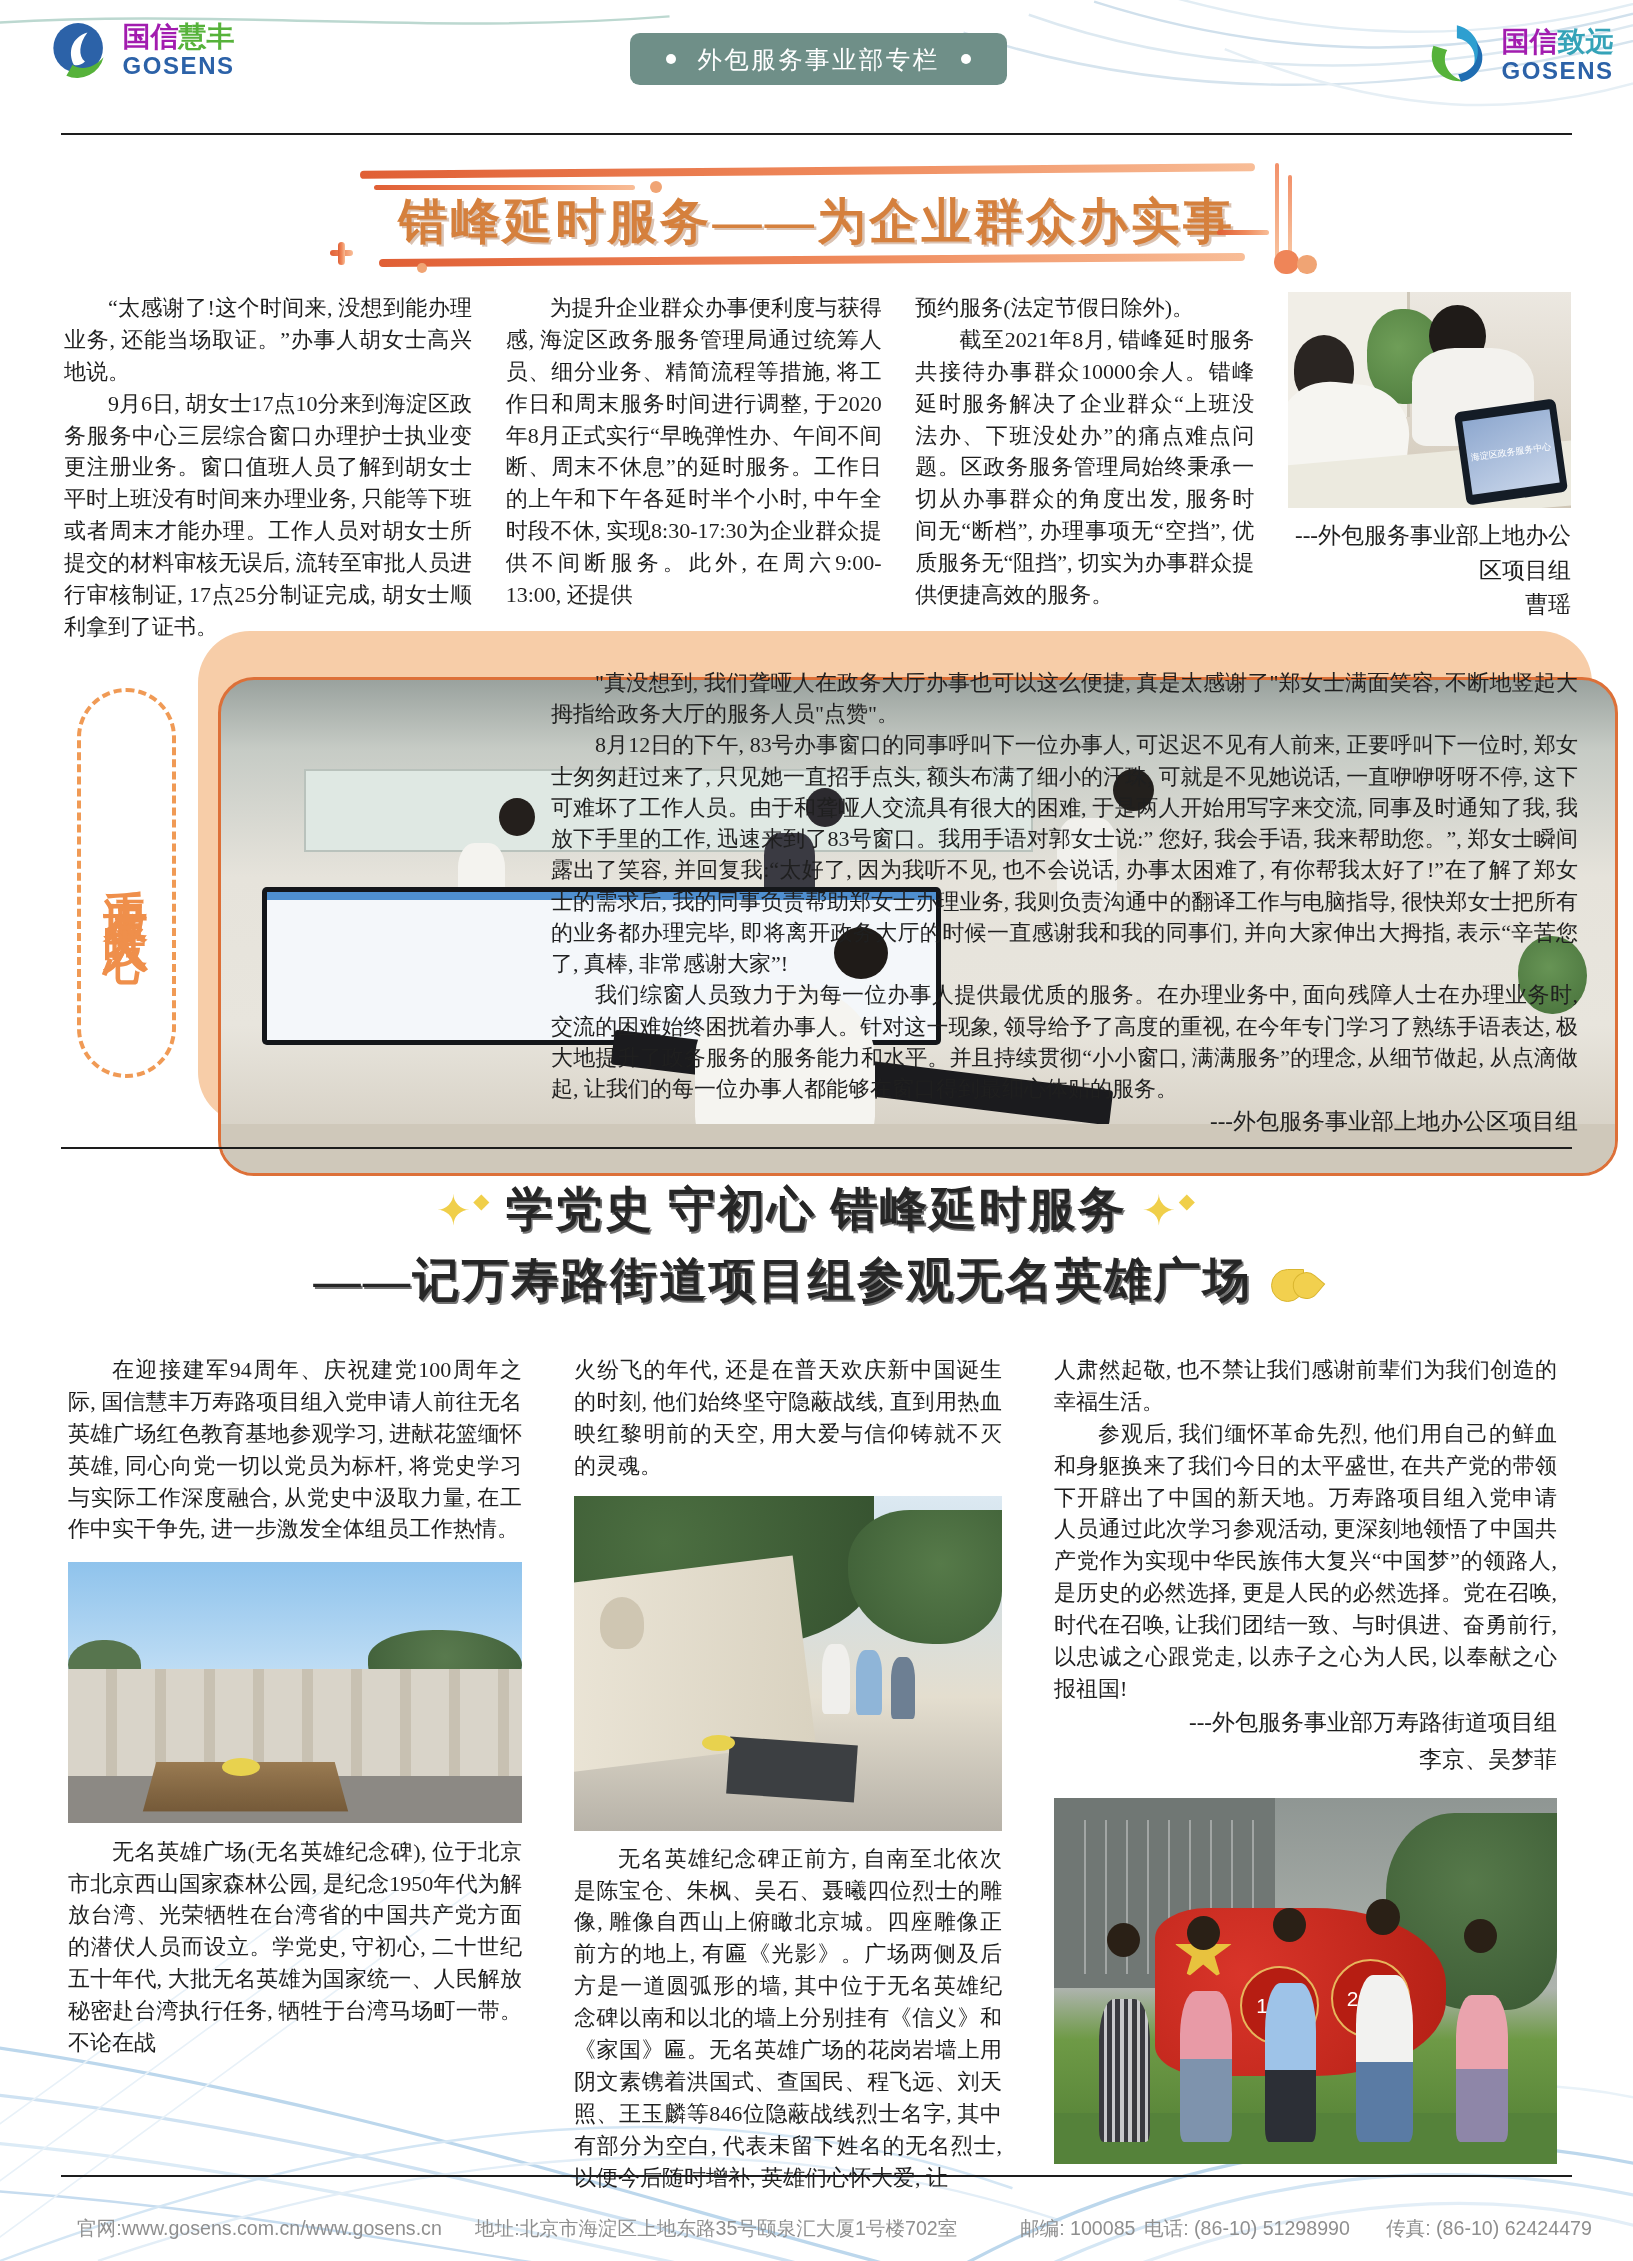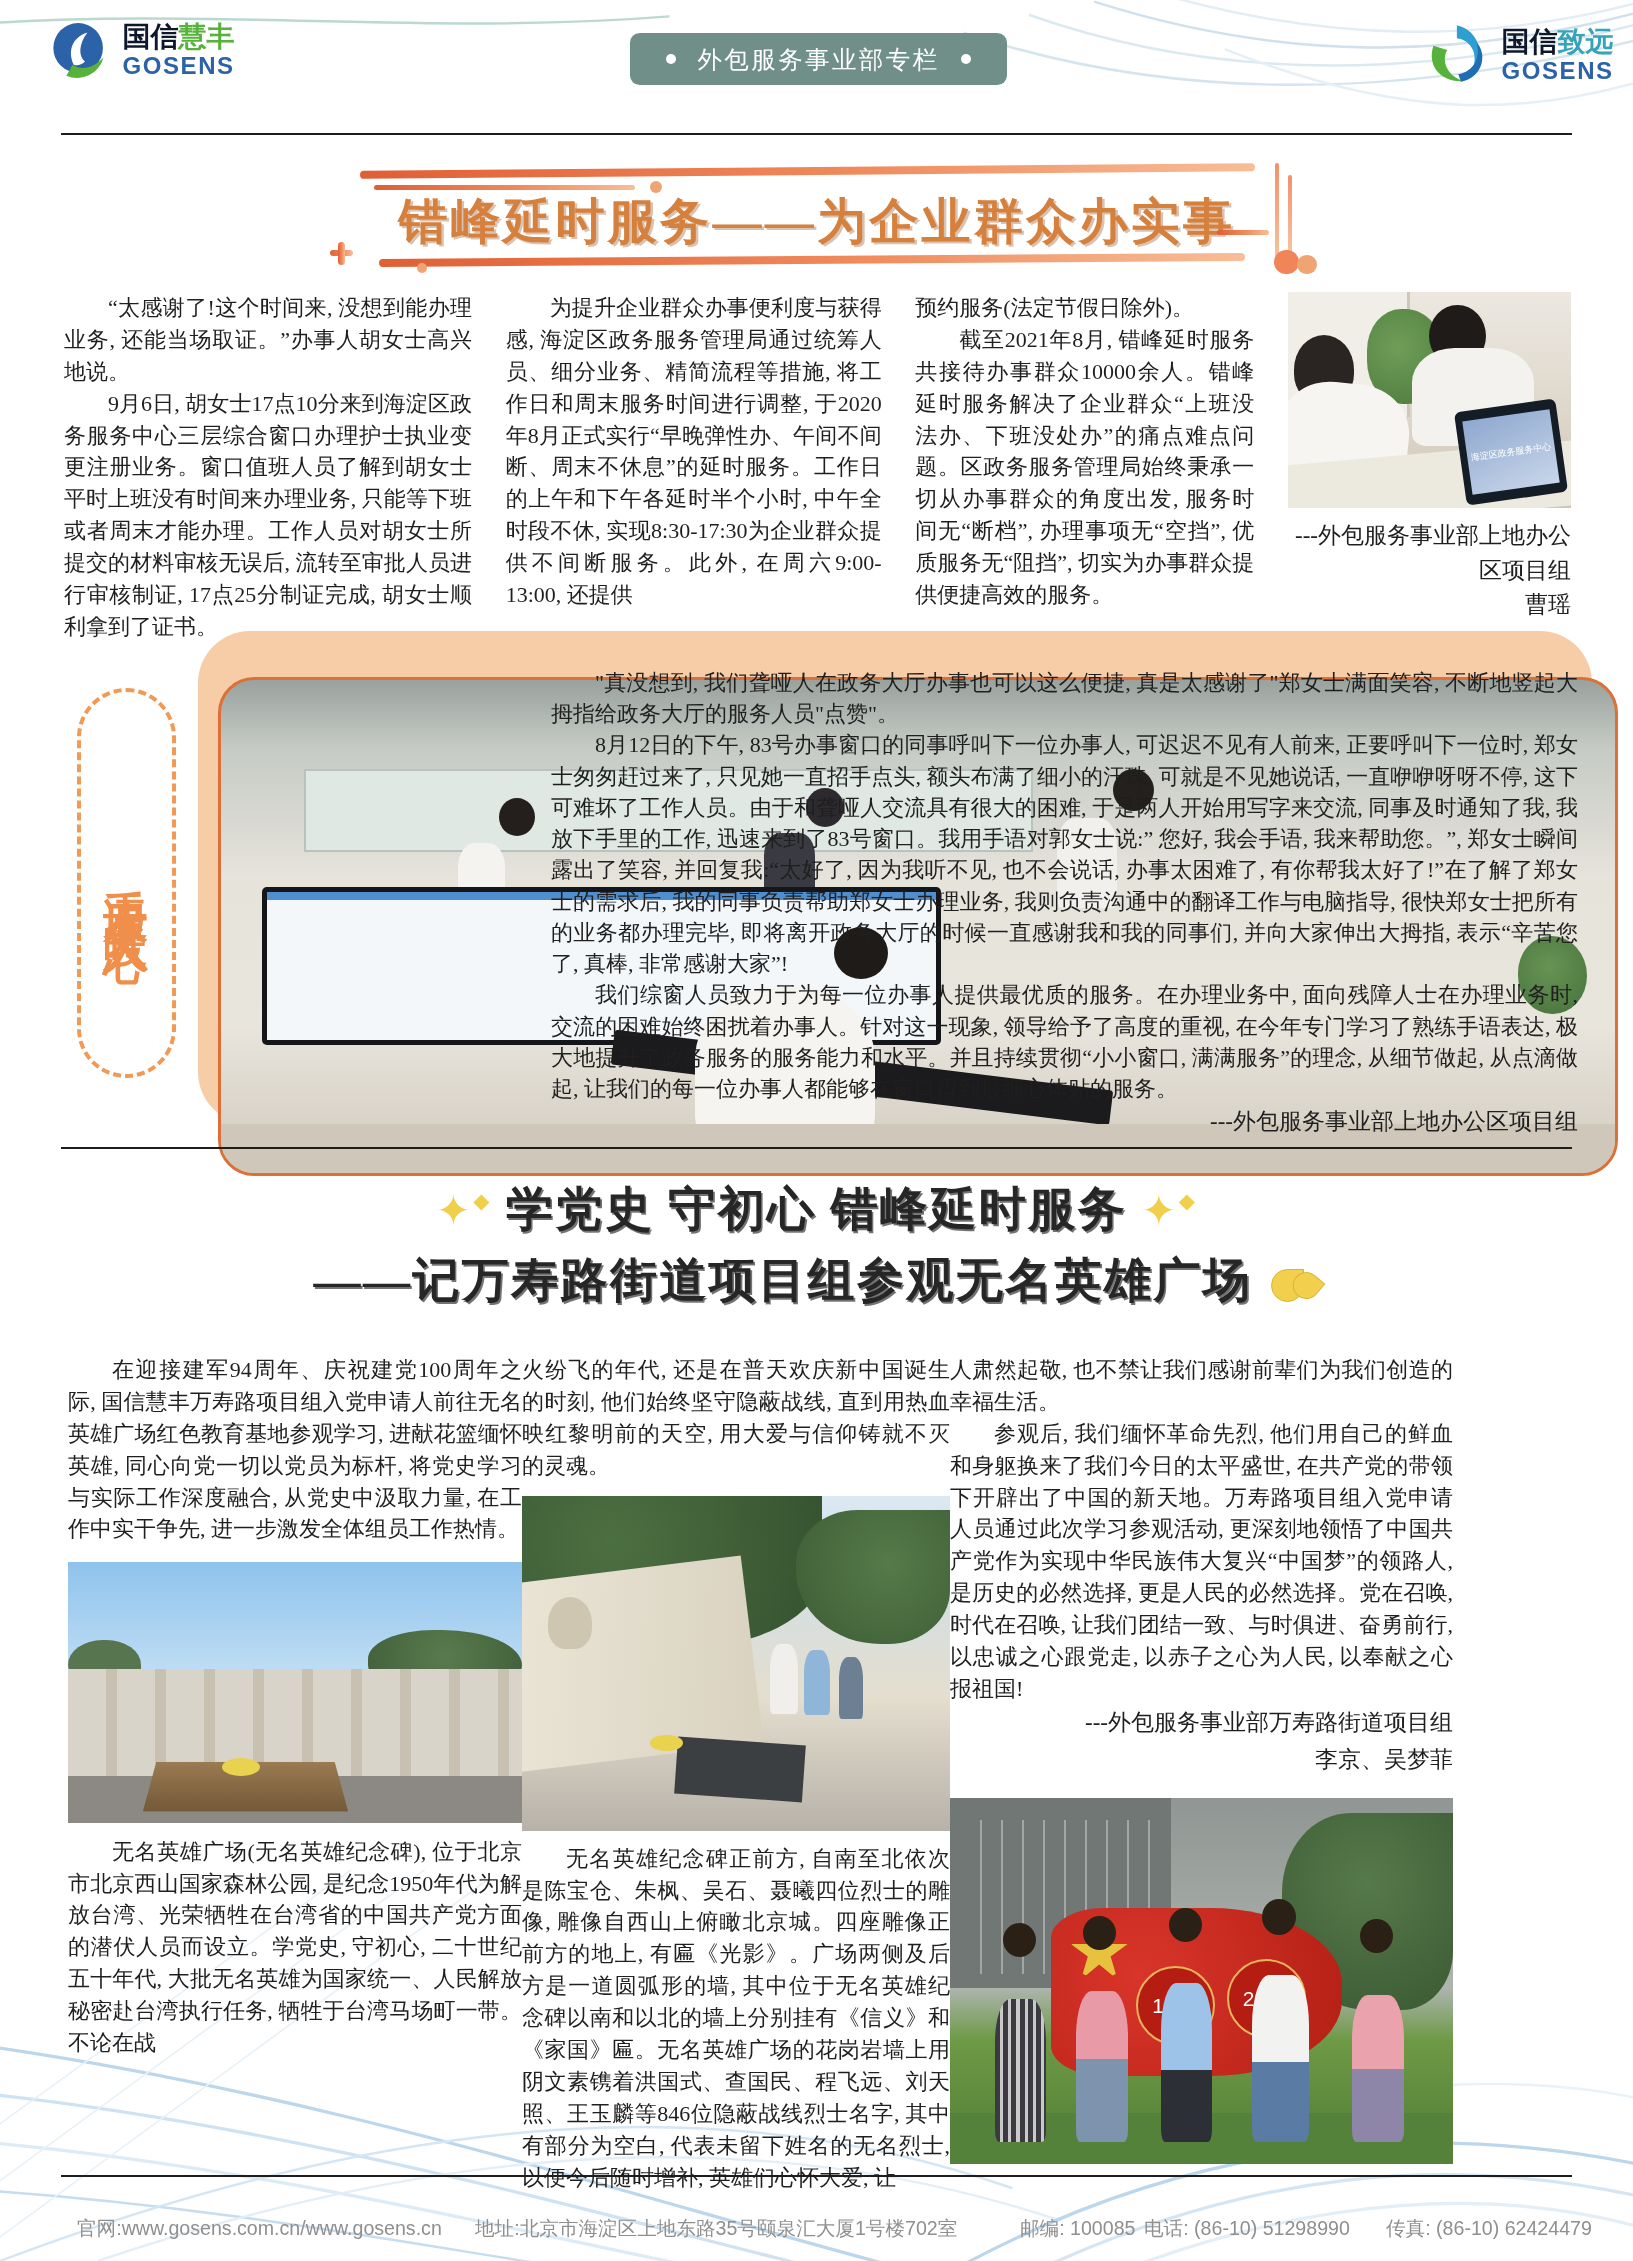--- a/index.html
+++ b/index.html
@@ -9,21 +9,21 @@
   }
   .abs{position:absolute;}
   #bg-waves{position:absolute;left:0;top:0;z-index:0;}
   #content{position:absolute;left:0;top:0;width:1633px;height:2261px;z-index:2;}
 
   
   .logo-group{display:flex;align-items:center;gap:11.4px;}
   .logo-text{display:flex;flex-direction:column;line-height:1.1;font-family:"Liberation Sans",sans-serif;}
   .logo-cn{font-size:28px;font-weight:bold;}
   .logo-en{font-size:24px;font-weight:bold;color:#2c62a8;letter-spacing:1.6px;}
-  .cn-blue{color:#0f172a;} .cn-green{color:#56b23a;} .cn-teal{color:#35a3b8;}
+  .cn-blue{color:#a21caf;} .cn-green{color:#56b23a;} .cn-teal{color:#35a3b8;}
   .badge{
     left:630px;top:33px;width:377px;height:52px;background:#6f8f88;border-radius:9.8px;
     display:flex;align-items:center;justify-content:center;gap:21px;color:#fff;
     font-family:"Liberation Sans",sans-serif;font-size:24.5px;letter-spacing:2.4px;
   }
   .badge-dot{width:10.6px;height:10.6px;border-radius:50%;background:#fff;}
   .rule{background:#1d1d1d;height:2.4px;}
 
   
   .banner1{left:327px;top:160px;width:980px;height:116px;}
@@ -64,21 +64,21 @@
   .s3title{left:0;top:1178px;width:1633px;text-align:center;color:#262626;
     font-weight:bold;font-size:47px;letter-spacing:2.4px;
     text-shadow:1.6px 1.6px 0 rgba(0,0,0,.55);}
   .s3line{margin:0 0 8.2px 0;}
   .star{color:#f0cf4a;text-shadow:none;font-family:"DejaVu Sans",sans-serif;}
   .star-b{font-size:42px;} .star-s{font-size:21px;vertical-align:super;}
   .leaf{display:inline-block;width:31px;height:31px;background:#f2d04e;border:1.6px solid #d9b52e;
     border-radius:75% 0 75% 75%;vertical-align:middle;margin-left:4.9px;text-shadow:none;}
   .leaf2{transform:rotate(40deg);width:24.5px;height:24.5px;margin-left:-11.4px;}
 
-  .article3{left:68px;top:1354px;width:1511px;display:grid;grid-template-columns:454px 428px 503px;}
+  .article3{left:68px;top:1354px;width:1511px;display:grid;grid-template-columns:454px 428px 503px;column-gap:52px;}
 
   
   .photo{position:relative;overflow:hidden;}
   .photo>div{position:absolute;}
   .ph1{width:283px;height:216px;background:linear-gradient(180deg,#ece8e1 0%,#ded7cb 55%,#cfc6b6 100%);}
   .ph3{width:100%;height:261px;background:linear-gradient(180deg,#8fc3ec 0%,#c8e2f6 50%,#e8eef2 56%);}
   .ph4{width:100%;height:335px;background:linear-gradient(180deg,#dce9f2 0%,#cfdfe8 18%,#e4decf 60%,#b7b2a8 100%);}
   .ph5{width:100%;height:366px;background:linear-gradient(180deg,#8f9693 0%,#aeb4ae 52%,#6e9a46 66%,#4f7c33 100%);}
   .ph2{width:100%;height:100%;background:linear-gradient(180deg,#9aa29e 0%,#c6cbc5 14%,#e6e3db 40%,#e8e5dd 70%,#d1cabd 100%);}
   .yrcirc{border-radius:50%;background:#b61d12;border:2.4px solid #e7b55c;color:#fff;

